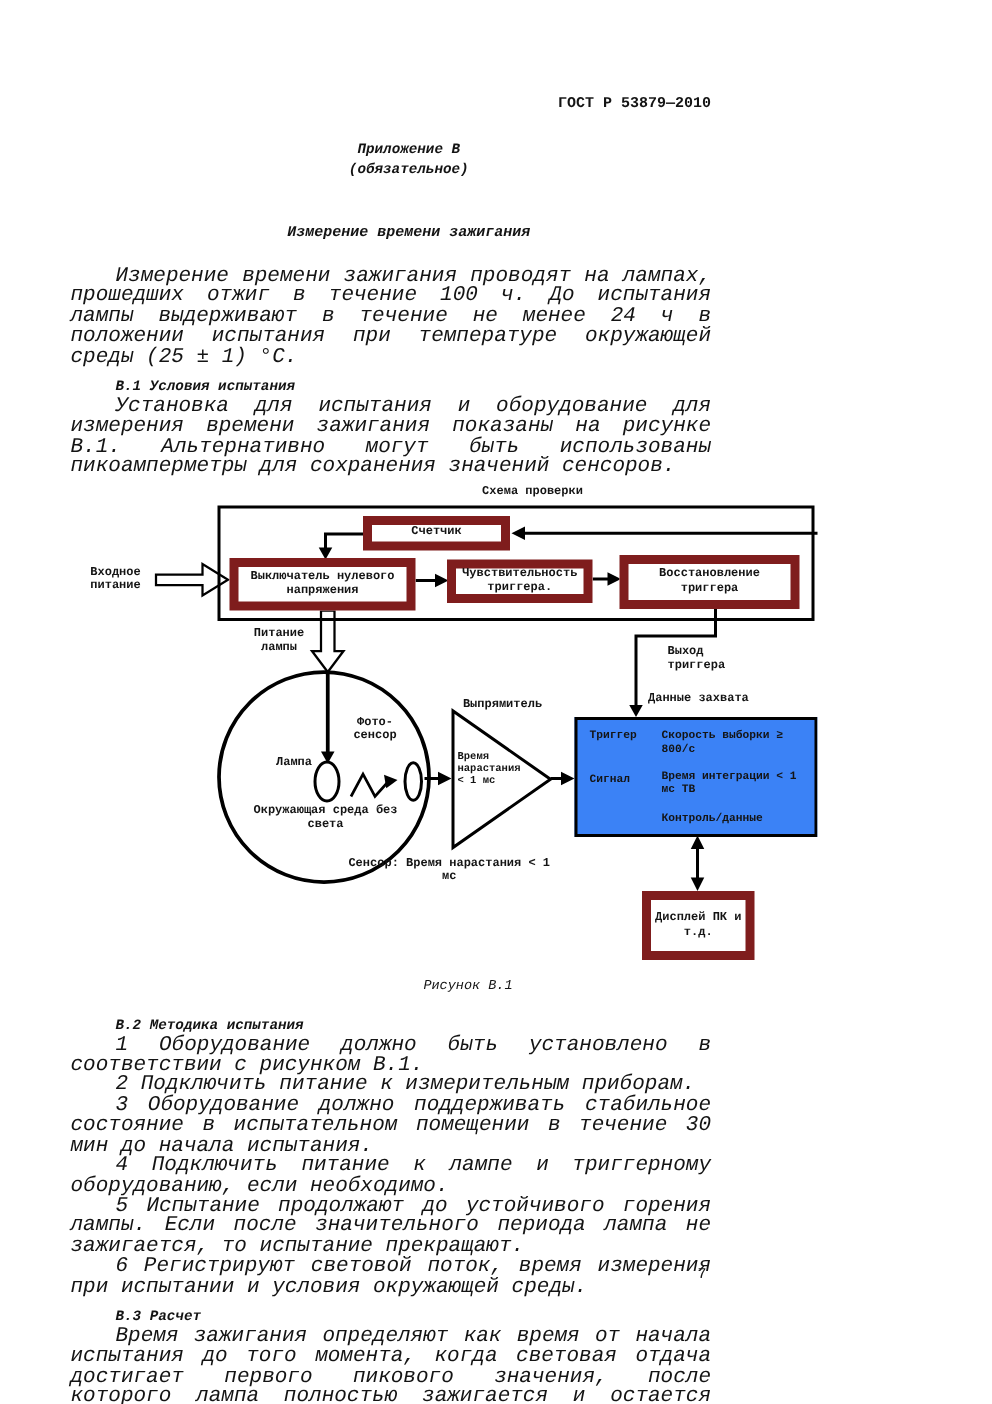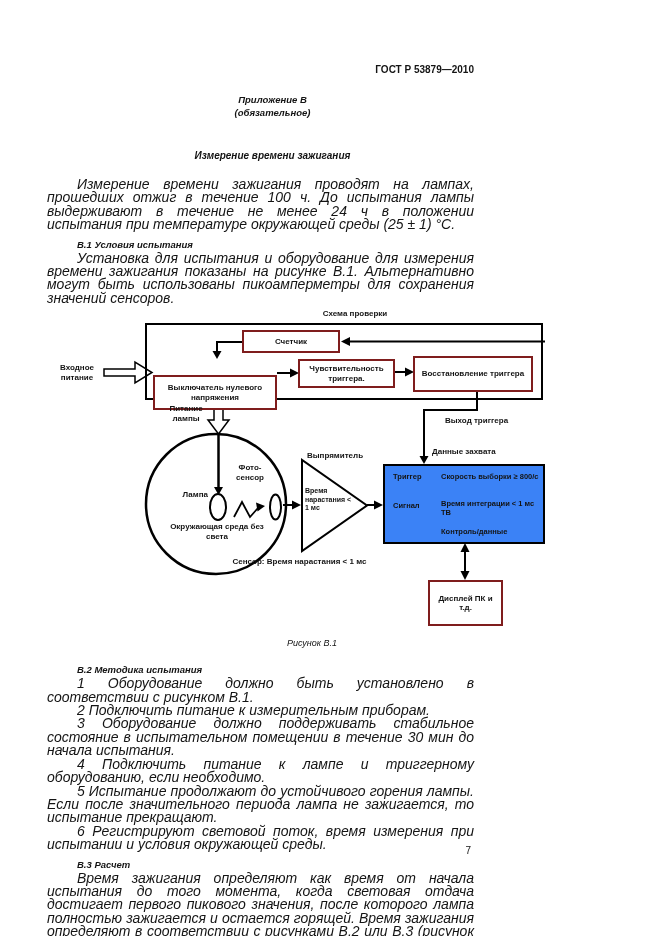--- a/index.html
+++ b/index.html
@@ -1,35 +1,35 @@
 <!DOCTYPE html>
 <html><head>
 <meta charset="utf-8">
 <style>
   * { margin:0; padding:0; box-sizing:border-box; }
   html,body { background:#ffffff; }
   .page {
     position:relative; width:545px; height:936px; background:#fff;
-    font-family:Liberation Sans, sans-serif; color:#141414; overflow:hidden;
+    font-family:Liberation Mono, monospace; color:#141414; overflow:hidden;
   }
   .txt { margin-left:47px; margin-right:71px; }
   .std-header { padding-top:64px; text-align:right; font-weight:bold; font-size:10px; font-style:normal; }
   .appendix { margin-top:18px; text-align:center; font-weight:bold; font-style:italic; font-size:9.5px; line-height:13px; }
   .doc-title { margin-top:31px; text-align:center; font-weight:bold; font-style:italic; font-size:10px; }
   .body-p { font-style:italic; font-size:14px; line-height:13.4px; text-align:justify; }
   .indent { text-indent:30px; }
   .sec-heading { margin-top:7px; margin-bottom:2px; font-weight:bold; font-style:italic; font-size:9.5px; padding-left:30px; }
   .intro { margin-top:17px; }
   .page-num { position:absolute; right:74px; top:845px; font-size:10px; }
 
   
   .diagram { position:relative; width:661px; height:347px; margin-top:3px; }
   .diagram svg { position:absolute; left:0; top:0; }
   .dlabel { position:absolute; font-size:8px; font-weight:bold; line-height:1.18; text-align:center; }
-  .dbox { position:absolute; border:2px solid #7f1d1d; background:#fff;
+  .dbox { position:absolute; border:6px solid #7f1d1d; background:#fff;
           display:flex; align-items:center; justify-content:center;
           font-size:8px; font-weight:bold; text-align:center; line-height:1.2; padding:1px 2px; }
   .outer-frame { position:absolute; border:2px solid #000; background:transparent; }
   .caption { position:absolute; top:330px; left:0; width:624px; text-align:center;
              font-style:italic; font-size:9px; }
   .dsmall { font-size:7.5px; }
 </style>
 </head>
 <body>
 
@@ -96,21 +96,21 @@
 
       <line x1="465" y1="242" x2="465" y2="266" stroke="#000" stroke-width="2"></line>
       <polygon points="465,235 460.5,244 469.5,244" fill="#000"></polygon>
       <polygon points="465,272 460.5,263 469.5,263" fill="#000"></polygon>
     </svg>
 
     <div class="dlabel" style="left:255px; top:1px; width:200px;">Схема проверки</div>
     <div class="outer-frame" style="left:145px; top:15px; width:398px; height:77px;"></div>
 
     <div class="dbox" style="left:242px; top:22px; width:98px; height:23px;">Счетчик</div>
-    <div class="dbox" style="left:153px; top:67px; width:124px; height:35px;">Выключатель нулевого напряжения</div>
+    <div class="dbox" style="left:153px; top:50px; width:124px; height:35px;">Выключатель нулевого напряжения</div>
     <div class="dbox" style="left:298px; top:51px; width:97px; height:29px;">Чувствительность триггера.</div>
     <div class="dbox" style="left:413px; top:48px; width:120px; height:36px;">Восстановление триггера</div>
 
     <div class="dlabel" style="left:48px; top:55px; width:58px;">Входное питание</div>
     <div class="dlabel" style="left:157px; top:96px; width:58px;">Питание лампы</div>
     <div class="dlabel" style="left:166px; top:182px; width:42px; text-align:right;">Лампа</div>
     <div class="dlabel" style="left:227px; top:155px; width:46px;">Фото-сенсор</div>
     <div class="dlabel" style="left:163px; top:214px; width:108px;">Окружающая среда без света</div>
     <div class="dlabel" style="left:302px; top:143px; width:66px;">Выпрямитель</div>
     <div class="dlabel" style="left:305px; top:179px; width:48px; font-size:7px; text-align:left;">Время нарастания &lt; 1 мс</div>

